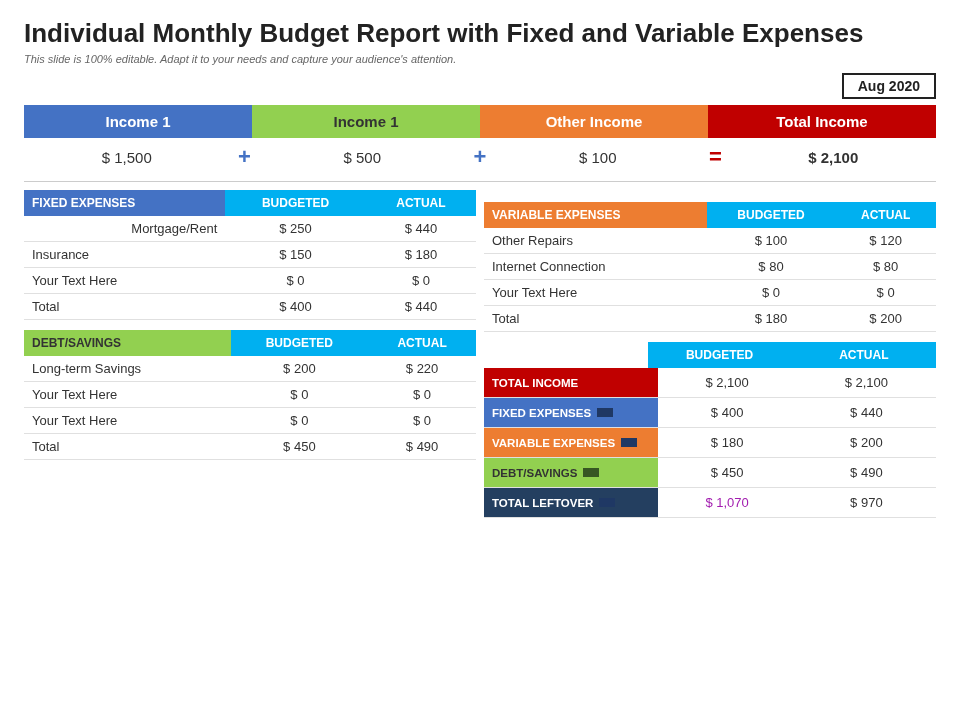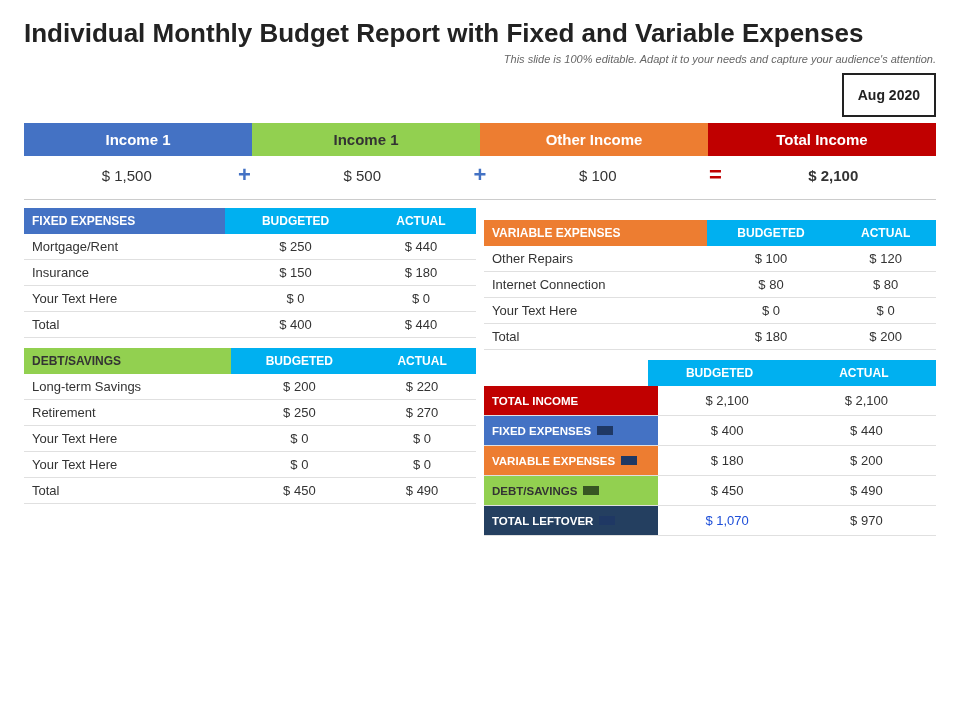--- a/index.html
+++ b/index.html
@@ -13,32 +13,32 @@
     }
     h1 {
       font-size: 26px;
       font-weight: bold;
       color: #222;
       text-align: left;
       margin-bottom: 4px;
       line-height: 1.2;
     }
     .subtitle {
-      text-align: right;
+      text-align: left;
       font-style: italic;
       font-size: 11px;
       color: #666;
       margin-bottom: 8px;
     }
     .date-badge {
       float: right;
       border: 2px solid #222;
       font-weight: bold;
       font-size: 14px;
-      padding: 12px 14px;
+      padding: 3px 14px;
       margin-bottom: 6px;
       color: #222;
     }
     .clearfix::after { content: ''; display: block; clear: both; }
 
     
     .income-row {
       display: flex;
       width: 100%;
       margin-bottom: 0;
@@ -158,21 +158,21 @@
     <table class="section-table">
       <thead>
         <tr>
           <th class="th-blue">FIXED EXPENSES</th>
           <th class="th-cyan">BUDGETED</th>
           <th class="th-cyan">ACTUAL</th>
         </tr>
       </thead>
       <tbody id="fixed-expenses-body">
           <tr>
-            <td style="text-align: left;">Mortgage/Rent</td>
+            <td style="text-align: right;">Mortgage/Rent</td>
             <td>$ 250</td>
             <td>$ 440</td>
           </tr>
           <tr>
             <td style="text-align: left;">Insurance</td>
             <td>$ 150</td>
             <td>$ 180</td>
           </tr>
           <tr>
             <td style="text-align: left;">Your Text Here</td>
@@ -195,25 +195,20 @@
           <th class="th-cyan">ACTUAL</th>
         </tr>
       </thead>
       <tbody id="debt-savings-body">
           <tr>
             <td style="text-align: left;">Long-term Savings</td>
             <td>$ 200</td>
             <td>$ 220</td>
           </tr>
           <tr>
-            <td style="text-align: left;">Retirement</td>
-            <td>$ 250</td>
-            <td>$ 270</td>
-          </tr>
-          <tr>
             <td style="text-align: left;">Your Text Here</td>
             <td>$ 0</td>
             <td>$ 0</td>
           </tr>
           <tr>
             <td style="text-align: left;">Your Text Here</td>
             <td>$ 0</td>
             <td>$ 0</td>
           </tr>
           <tr>
@@ -282,19 +277,19 @@
             <div style="flex: 1 1 0%; text-align: center; font-size: 13px; color: rgb(51, 51, 51); padding: 7px 4px; display: flex; align-items: center; justify-content: center;">$ 180</div>
             <div style="flex: 1 1 0%; text-align: center; font-size: 13px; color: rgb(51, 51, 51); padding: 7px 4px; display: flex; align-items: center; justify-content: center;">$ 200</div>
           </div>
           <div style="display: flex; width: 100%; border-bottom: 1px solid rgb(224, 224, 224); align-items: stretch;">
             <div style="flex: 1.2 1 0%; font-weight: bold; font-size: 11.5px; color: rgb(51, 51, 51); padding: 7px 8px; background: rgb(146, 208, 80); display: flex; align-items: center;">DEBT/SAVINGS<span style="display: inline-block; width: 16px; height: 9px; background: rgb(55, 86, 35); margin-left: 6px;"></span></div>
             <div style="flex: 1 1 0%; text-align: center; font-size: 13px; color: rgb(51, 51, 51); padding: 7px 4px; display: flex; align-items: center; justify-content: center;">$ 450</div>
             <div style="flex: 1 1 0%; text-align: center; font-size: 13px; color: rgb(51, 51, 51); padding: 7px 4px; display: flex; align-items: center; justify-content: center;">$ 490</div>
           </div>
           <div style="display: flex; width: 100%; border-bottom: 1px solid rgb(224, 224, 224); align-items: stretch;">
             <div style="flex: 1.2 1 0%; font-weight: bold; font-size: 11.5px; color: rgb(255, 255, 255); padding: 7px 8px; background: rgb(36, 63, 96); display: flex; align-items: center;">TOTAL LEFTOVER<span style="display: inline-block; width: 16px; height: 9px; background: rgb(31, 56, 100); margin-left: 6px;"></span></div>
-            <div style="flex: 1 1 0%; text-align: center; font-size: 13px; color: #1d4ed8; padding: 7px 4px; display: flex; align-items: center; justify-content: center;">$ 1,070</div>
+            <div style="flex: 1 1 0%; text-align: center; font-size: 13px; color: #a21caf; padding: 7px 4px; display: flex; align-items: center; justify-content: center;">$ 1,070</div>
             <div style="flex: 1 1 0%; text-align: right; font-size: 13px; color: rgb(51, 51, 51); padding: 7px 4px; display: flex; align-items: center; justify-content: center;">$ 970</div>
           </div>
         </div>
     </div>
   </div>
 </div>
 
 </body></html>

